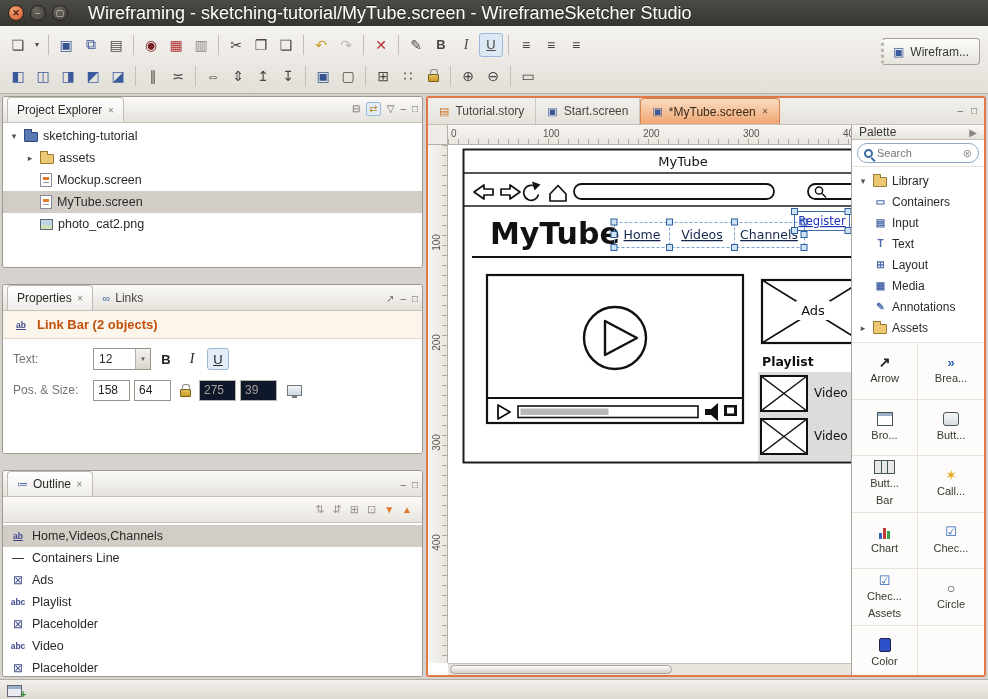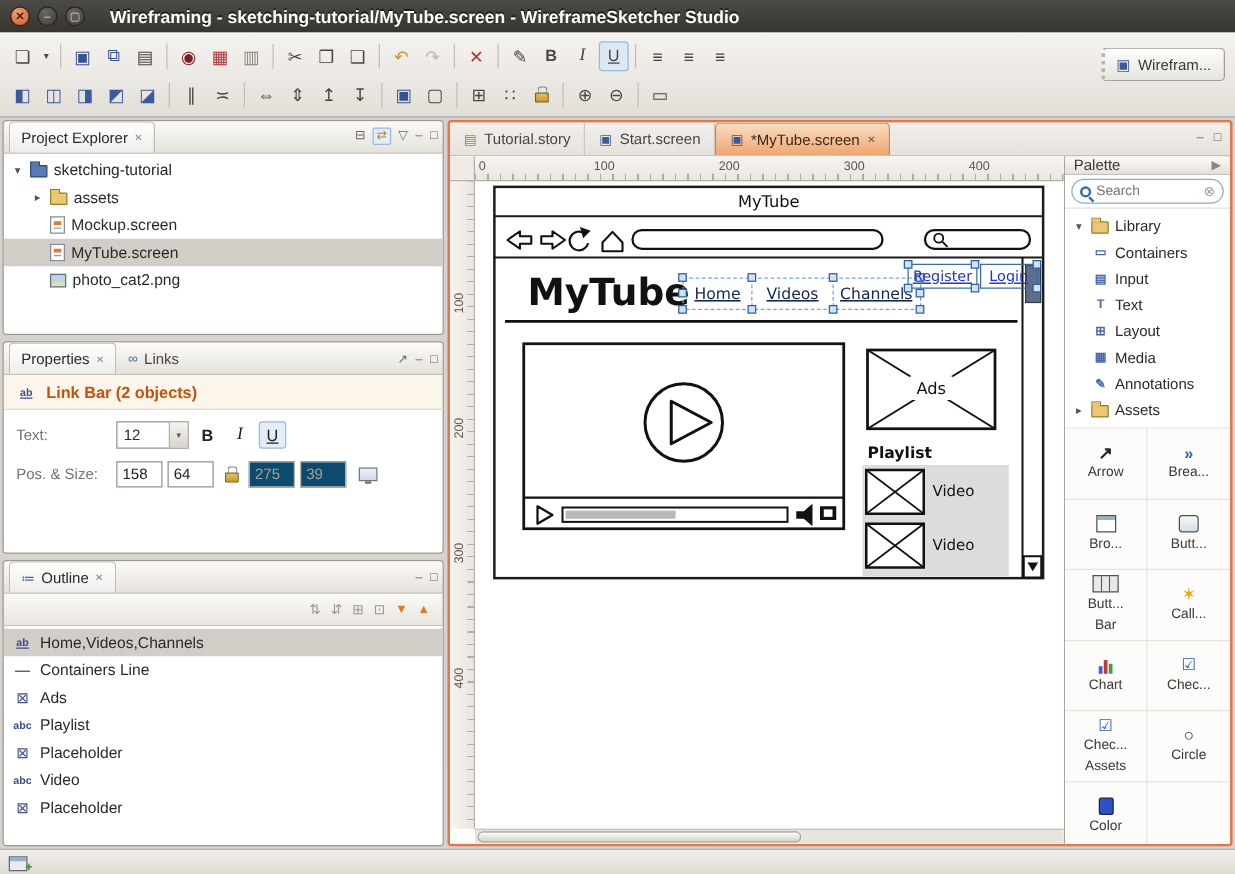--- a/index.html
+++ b/index.html
@@ -4,39 +4,39 @@
 <style>
   *{box-sizing:border-box;margin:0;padding:0}
   html,body{width:988px;height:699px;overflow:hidden}
   body{font-family:"Liberation Sans",sans-serif;font-size:12px;color:#2b2a28;background:#d6d2cd}
 
   
   .titlebar{height:26px;background:linear-gradient(#4c4a46,#37352f);display:flex;align-items:center;padding:0 8px;color:#fff}
   .wbtns{display:flex;gap:6px;margin-right:20px}
   .wbtn{width:16px;height:16px;border-radius:50%;background:radial-gradient(circle at 35% 30%,#6a675f,#403d37);border:1px solid #26241f;color:#d8d5cd;font-size:9px;line-height:14px;text-align:center;padding:0}
   .wbtn.close{background:radial-gradient(circle at 35% 30%,#f0a172,#d4582e);color:#431c0c;font-weight:bold}
-  .titletext{font-weight:bold;font-size:14px;text-shadow:0 -1px 0 rgba(0,0,0,.55)}
+  .titletext{font-weight:normal;font-size:18px;text-shadow:0 -1px 0 rgba(0,0,0,.55)}
 
   
   .toolbar{height:68px;background:linear-gradient(#f5f3f0,#e2dfd8);border-bottom:1px solid #b3afa7;position:relative;padding:3px 6px}
   .tbrow{display:flex;align-items:center;height:31px;gap:1px}
   .tbtn{min-width:24px;height:24px;display:flex;align-items:center;justify-content:center;font-size:14px;color:#4a4742;border:1px solid transparent;border-radius:3px;background:transparent;font-family:inherit}
   .tbtn.small{min-width:12px;font-size:8px}
   .tbtn.pressed{border-color:#9ab8d8;background:#dcE9f5}
   .tbtn.disabled{color:#bcb8b0}
   .tsep{width:1px;height:20px;background:#c3bfb6;margin:0 4px}
   .col-blue{color:#3a5a9c}.col-navy{color:#35538f}.col-red{color:#b03030}.col-dred{color:#7a1f1f}
   .col-amber{color:#c79a28}.col-gray{color:#8a867e}
   .bold-g{font-weight:bold;font-size:13px}.ital-g{font-style:italic;font-family:"Liberation Serif",serif;font-size:14px}.under-g{text-decoration:underline;font-size:13px}
   .persp{position:absolute;right:8px;top:12px;height:27px;display:flex;align-items:center;gap:6px;padding:0 10px 0 9px;background:linear-gradient(#fdfdfc,#e7e4de);border:1px solid #a6a198;border-radius:4px;font-size:12px;color:#3a3833;border-left:3px dotted #b9b4ab;font-family:inherit}
   .persp .pico{color:#3a5a9c;font-size:12px}
 
   
   .main{display:flex;gap:3px;padding:2px 2px 0 2px;height:583px}
-  .leftcol{width:353px;display:flex;flex-direction:column;gap:5px}
+  .leftcol{width:421px;display:flex;flex-direction:column;gap:16px}
   .panel{background:#eeebe6;border:1px solid #9d9890;border-radius:3px;display:flex;flex-direction:column;overflow:hidden}
   .phead{height:26px;background:linear-gradient(#fbfaf8,#e5e2dc);border-bottom:1px solid #c6c2ba;display:flex;align-items:flex-end;padding:0 4px;position:relative}
   .vtab{display:flex;align-items:center;gap:5px;height:25px;padding:0 9px;font-size:12px;color:#4a463f}
   .vtab.active{background:linear-gradient(#ffffff,#efedea);border:1px solid #c0bcb4;border-bottom:none;border-radius:4px 4px 0 0;color:#2b2a27}
   .vtab .tclose{font-size:8px;color:#8a867e}
   .vtab .ticon{font-size:11px;color:#4a68a8}
   .phicons{margin-left:auto;display:flex;align-items:center;gap:6px;color:#6a665f;font-size:10px;padding-bottom:6px}
   .phicons span{line-height:10px}
   .phicons .boxed{border:1px solid #9ab8d8;background:#e3edf7;border-radius:2px;padding:1px 2px;color:#b58a2a}
   .pbody{flex:1;background:#fff;overflow:hidden;padding-top:2px}
@@ -58,21 +58,21 @@
   .lbhead{height:28px;display:flex;align-items:center;gap:7px;padding:0 9px;background:#fbf5ec;border-bottom:1px solid #e3d9c8;color:#c2510c;font-weight:bold;font-size:13px}
   .prow{display:flex;align-items:center;gap:4px;padding:9px 8px 0 10px}
   .plabel{width:76px;font-size:12px;color:#737373}
   .combo{display:flex;width:58px;height:22px;border:1px solid #989288;background:#fff}
   .combo .cval{flex:1;padding:3px 5px;font-size:12px}
   .combo .cbtn{width:15px;background:linear-gradient(#f5f3ef,#d9d5cd);border-left:1px solid #b5b0a6;font-size:7px;display:flex;align-items:center;justify-content:center;color:#555}
   .fmtbtn{width:22px;height:22px;border:1px solid transparent;border-radius:3px;display:flex;align-items:center;justify-content:center;font-size:13px;background:transparent;font-family:inherit;color:#222}
   .fmtbtn.b{font-weight:bold}.fmtbtn.i{font-style:italic;font-family:"Liberation Serif",serif;font-size:14px}.fmtbtn.u{text-decoration:underline}
   .fmtbtn.pressed{border-color:#9ab8d8;background:#e3edf7}
   .numin{width:37px;height:21px;border:1px solid #989288;font-size:12px;padding:2px 4px;font-family:inherit;color:#222}
-  .numin:disabled{background:#0c4a6e;color:#a5a199;border-color:#b8b4ac}
+  .numin:disabled{background:#0f172a;color:#a5a199;border-color:#b8b4ac}
   .lockbtn{width:20px;height:22px;background:transparent;border:none;display:flex;align-items:center;justify-content:center}
   .lockicon{width:11px;height:8px;background:linear-gradient(#e8c35a,#c79a28);border:1px solid #7a6010;border-radius:1px;position:relative;margin-top:5px}
   .lockicon::before{content:"";position:absolute;top:-6px;left:1.5px;width:6px;height:6px;border:1.5px solid #8a8a8a;border-bottom:none;border-radius:3px 3px 0 0}
   .monicon{width:15px;height:11px;border:1px solid #777;background:linear-gradient(#eef3f8,#cfd9e4);position:relative;margin-left:6px}
   .monicon::after{content:"";position:absolute;left:4px;bottom:-3px;width:5px;height:2px;background:#777}
 
   
   .obar{height:26px;background:linear-gradient(#fbfaf8,#e8e5df);border-bottom:1px solid #c6c2ba;display:flex;align-items:center;justify-content:flex-end;gap:8px;padding:0 10px;font-size:11px;color:#9a968e}
   .obar .org{color:#e0782c;font-size:10px}
   .oico{width:18px;font-size:8.5px;font-weight:bold;color:#3f4a8c;text-align:center;flex:none;letter-spacing:0}

